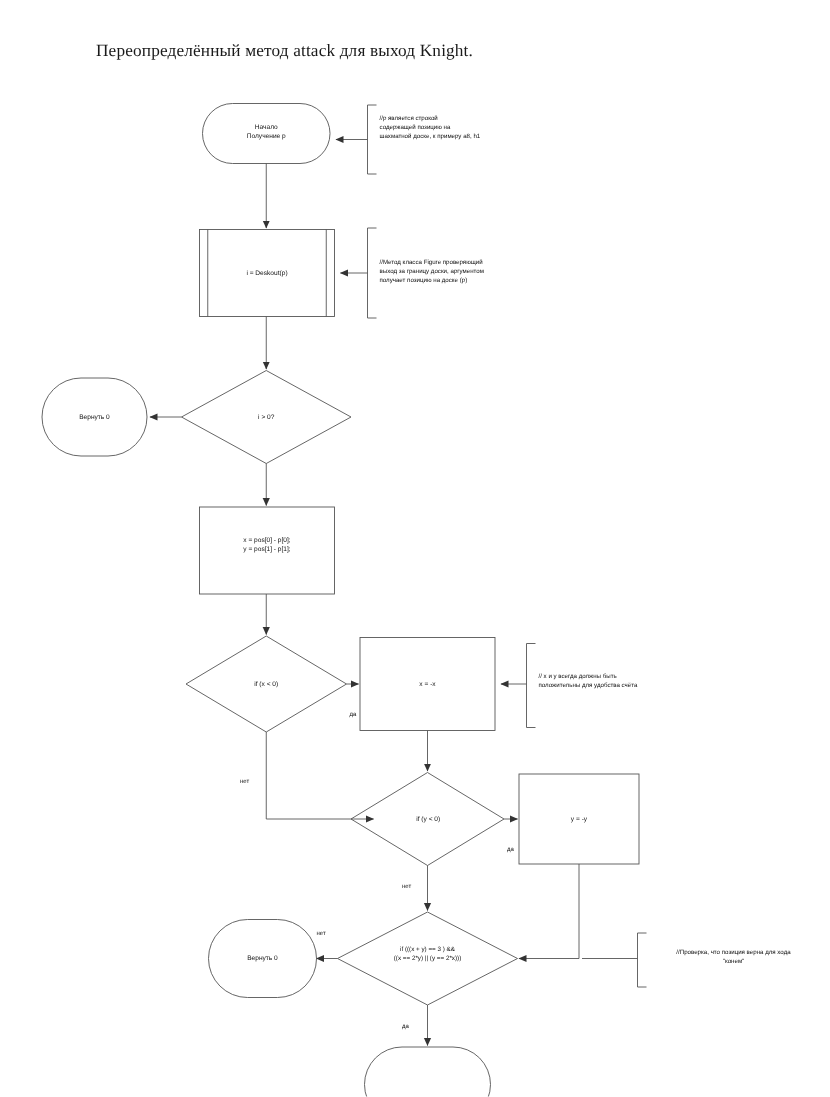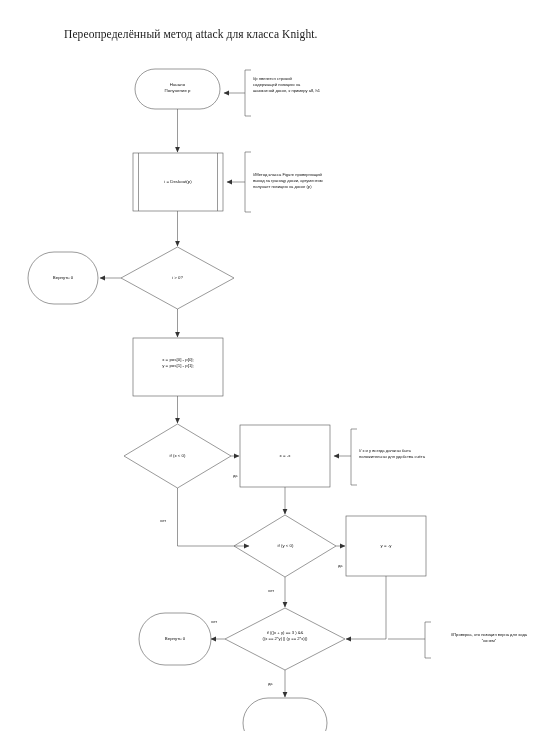--- a/index.html
+++ b/index.html
@@ -60,21 +60,21 @@
     font-size: 4px;
     line-height: 5px;
     color: #111111;
   }
 </style>
 </head>
 <body>
 
 <div id="page">
 
-  <div id="title">Переопределённый метод attack для класса Knight.</div>
+  <div id="title">Переопределённый метод attack для выход Knight.</div>
 
   <svg id="flow-svg" width="553" height="731" viewBox="0 0 553 731">
     <defs>
       <marker id="arrow" markerWidth="6" markerHeight="6" refX="5" refY="3" orient="auto" markerUnits="userSpaceOnUse">
         <path d="M0,0.6 L5.4,3 L0,5.4 z" fill="#333333"></path>
       </marker>
     </defs>
 
     <g stroke="#555555" stroke-width="0.6" fill="none">
 

